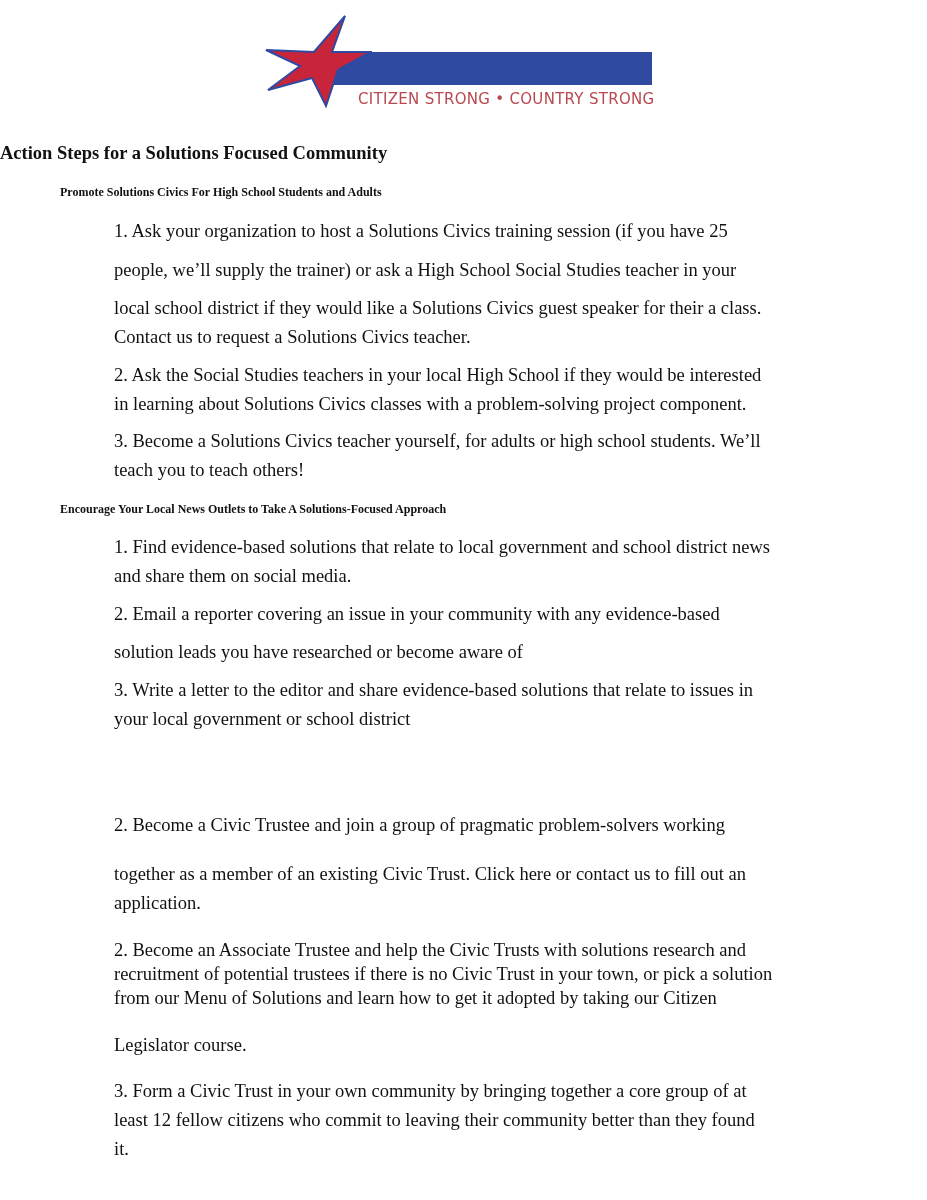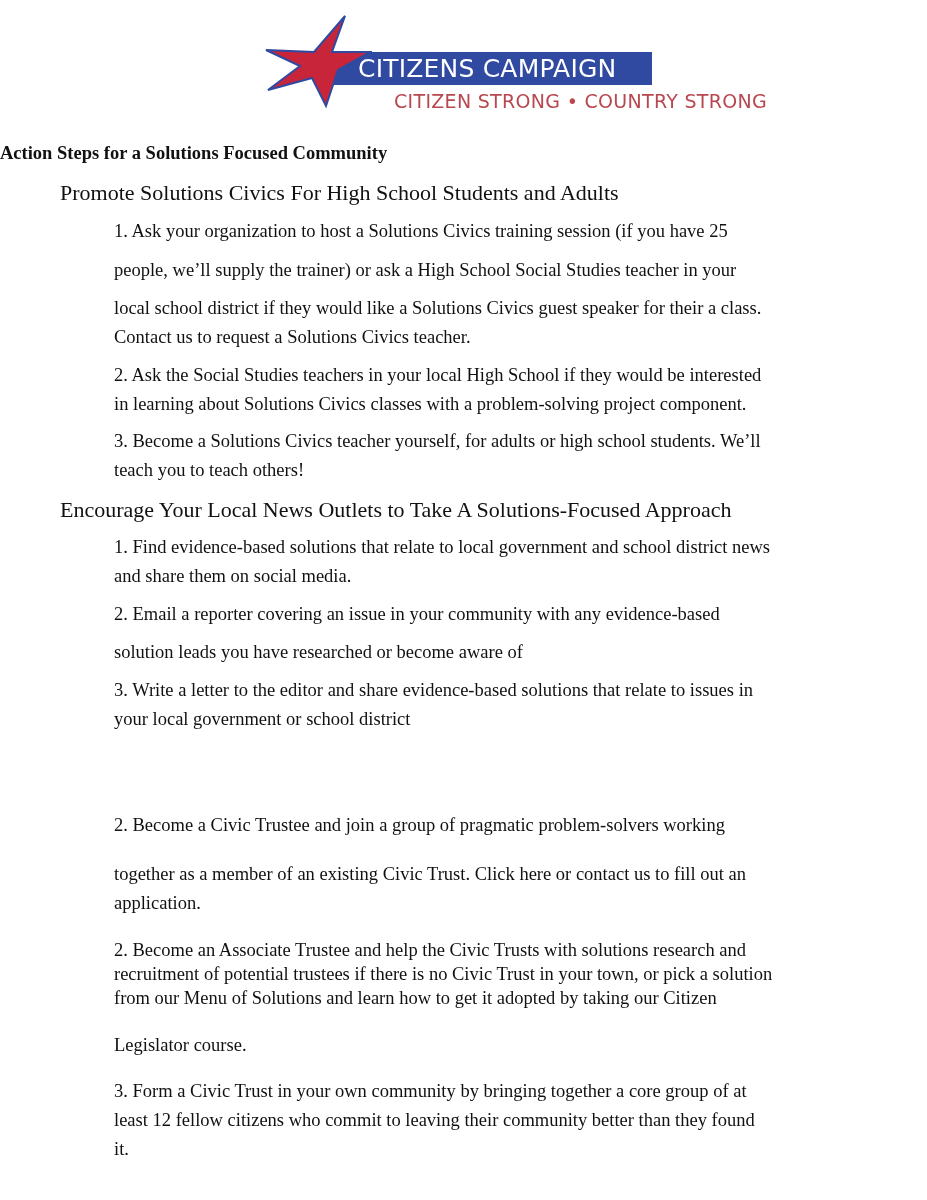--- a/index.html
+++ b/index.html
@@ -3,37 +3,36 @@
 <meta charset="utf-8">
 <style>
   html, body { margin: 0; padding: 0; background: #ffffff; }
   body { width: 927px; height: 1200px; position: relative; overflow: hidden;
          font-family: "Liberation Serif", "DejaVu Serif", serif; color: #111; }
   .logo { position: absolute; left: 262px; top: 14px; width: 400px; height: 100px; }
   .logo-bar { position: absolute; left: 68px; top: 38px; width: 322px; height: 33px; background: #2f4aa0; }
   .logo-title { position: absolute; left: 96px; top: 39px; width: 290px; font-family: "DejaVu Sans", sans-serif;
                 font-size: 25px; color: #ffffff; letter-spacing: 0.2px; white-space: nowrap; line-height: 32px; }
   .logo-tagline { position: absolute; left: 96px; top: 76px; font-family: "DejaVu Sans", sans-serif;
-                  font-size: 19px; color: #b8474f; white-space: nowrap; letter-spacing: 0.3px; margin-left: 36px; }
+                  font-size: 15px; color: #b8474f; white-space: nowrap; letter-spacing: 0.3px; }
   .logo-star { position: absolute; left: 0; top: 0; width: 110px; height: 96px; }
 
   .doc-title { position: absolute; left: 0; width: 927px; top: 143px; 
                font-weight: bold; font-size: 18.5px; }
-  .h { position: absolute; left: 60px; font-weight: normal; font-size: 22px; width: 820px; line-height: 29px; }
+  .h { position: absolute; left: 60px; font-weight: bold; font-size: 12px; width: 820px; line-height: 29px; }
   .p { position: absolute; left: 114px; font-size: 18.5px; width: 770px; line-height: 29px; white-space: nowrap; }
 </style>
 </head>
 <body>
 
 <div class="logo">
   <div class="logo-bar"></div>
   <svg class="logo-star" viewBox="0 0 110 96">
     <polygon points="83,2 70,38 108,38 76,56 64,92 50,64 6,76 38,52 4,36 52,38" fill="#c8253b" stroke="#2f4aa0" stroke-width="2" stroke-linejoin="miter"></polygon>
   </svg>
-  <div class="logo-title">CITIZENS CAMPAIGN</div>
   <div class="logo-tagline">CITIZEN STRONG • COUNTRY STRONG</div>
 </div>
 
 <div class="doc-title">Action Steps for a Solutions Focused Community</div>
 
 <div class="h" style="top:178px">Promote Solutions Civics For High School Students and Adults</div>
 
 <div>
   <div class="p" style="top:217px">1. Ask your organization to host a Solutions Civics training session (if you have 25</div>
   <div class="p" style="top:256px">people, we’ll supply the trainer) or ask a High School Social Studies teacher in your</div>

